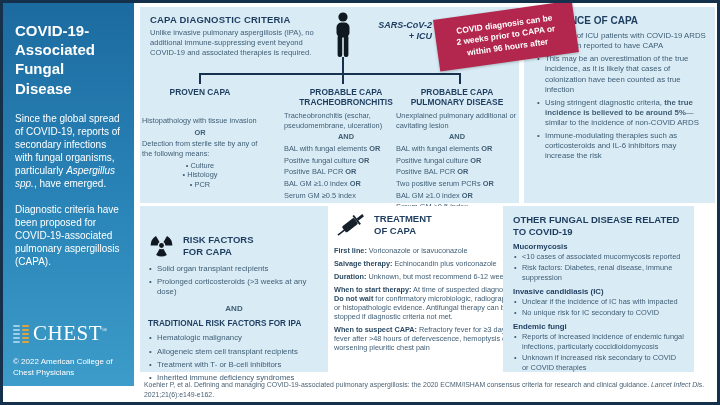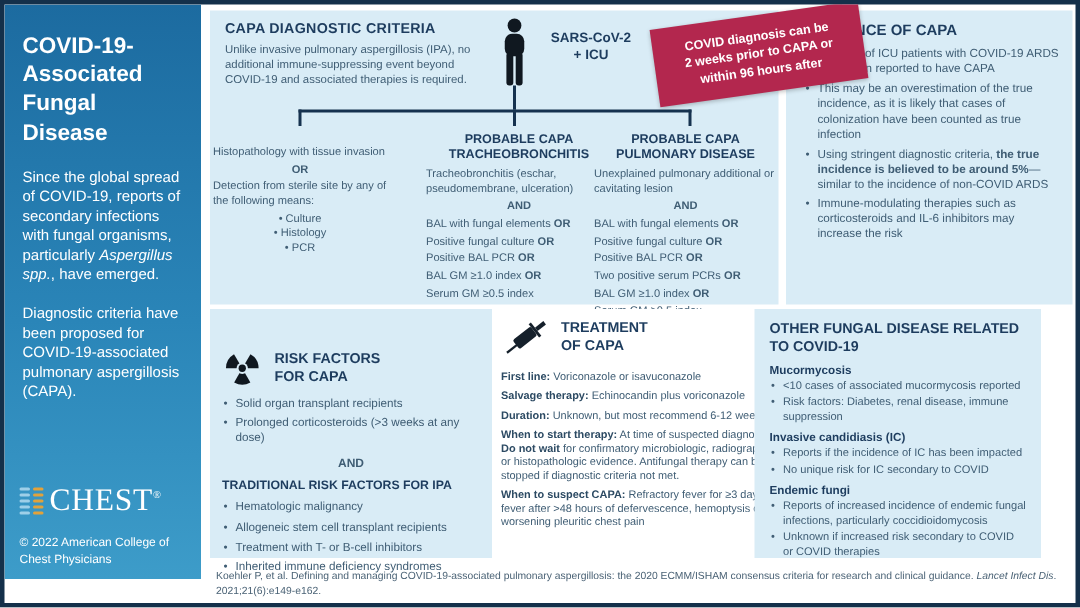--- a/index.html
+++ b/index.html
@@ -30,21 +30,21 @@
   .h-navy{color:#1d3c5e;font-weight:bold;}
   #panel-top{left:137px;top:4px;width:379px;height:196px;}
   #panel-incidence{left:521px;top:4px;width:191px;height:196px;padding:8px 8px 0 12px;}
   #panel-risk{left:137px;top:203px;width:188px;height:166px;padding:24px 8px;}
   #area-treatment{position:absolute;left:329px;top:203px;width:188px;height:166px;box-sizing:border-box;padding:2px 2px;background:#fff;}
   #panel-other{left:500px;top:203px;width:191px;height:166px;padding:8px 10px;}
   
   .diag-head{position:absolute;left:10px;top:7px;font-size:9.5px;letter-spacing:.2px;}
   .diag-body{position:absolute;left:10px;top:21px;width:170px;font-size:7.6px;line-height:1.3;}
   .person{position:absolute;left:192px;top:5px;}
-  .patient-label{position:absolute;left:216px;top:13px;width:76px;font-size:9px;font-weight:bold;color:#1d3c5e;text-align:center;white-space:pre-line;line-height:1.25;}
+  .patient-label{position:absolute;left:216px;top:13px;width:76px;font-size:9px;font-weight:bold;color:#1d3c5e;text-align:right;white-space:pre-line;line-height:1.25;font-style:italic;}
   .stem{position:absolute;left:202px;top:50px;width:2px;height:16px;background:#16324f;}
   .bracket{position:absolute;left:59px;top:66px;width:258px;height:9px;border-top:2px solid #16324f;border-left:2px solid #16324f;border-right:2px solid #16324f;}
   .drop-mid{position:absolute;left:202px;top:66px;width:2px;height:11px;background:#16324f;}
   .col{position:absolute;top:80px;font-size:7.4px;line-height:1.3;text-align:left;}
   .col .ch{font-size:8.4px;font-weight:bold;color:#1d3c5e;text-align:center;white-space:pre-line;line-height:1.2;min-height:20px;margin-bottom:4px;}
   .col .cc{text-align:center;font-weight:bold;margin:2px 0;}
   .col .cb{margin:0 0 2px 0;}
   .col ul{margin:1px 0 0 0;padding:0;list-style:none;text-align:center;}
   .col ul li::before{content:"•  ";}
   #col-proven{left:2px;width:116px;}
@@ -136,20 +136,21 @@
       </g>
     </svg>
     <div class="patient-label">SARS-CoV-2
 + ICU</div>
 
     <div class="stem"></div>
     <div class="bracket"></div>
     <div class="drop-mid"></div>
 
     <div class="col" id="col-proven">
+      <div class="ch">PROVEN CAPA</div>
       <div class="cb cb1">Histopathology with tissue invasion</div>
       <div class="cc">OR</div>
       <div class="cb">Detection from sterile site by any of the following means:</div>
       <ul>
         <li>Culture</li>
         <li>Histology</li>
         <li>PCR</li>
       </ul>
     </div>
 
@@ -241,21 +242,21 @@
 
   <div class="panel" id="panel-other">
     <div class="oth-head h-navy">OTHER FUNGAL DISEASE RELATED TO COVID-19</div>
     <div class="sec-title">Mucormycosis</div>
     <ul class="blist">
       <li>&lt;10 cases of associated mucormycosis reported</li>
       <li>Risk factors: Diabetes, renal disease, immune suppression</li>
     </ul>
     <div class="sec-title">Invasive candidiasis (IC)</div>
     <ul class="blist">
-      <li>Reports if the incidence of IC has been impacted</li>
+      <li>Unclear if the incidence of IC has with impacted</li>
       <li>No unique risk for IC secondary to COVID</li>
     </ul>
     <div class="sec-title">Endemic fungi</div>
     <ul class="blist">
       <li>Reports of increased incidence of endemic fungal infections, particularly coccidioidomycosis</li>
       <li>Unknown if increased risk secondary to COVID or COVID therapies</li>
     </ul>
   </div>
 
   <div class="citation">Koehler P, et al. Defining and managing COVID-19-associated pulmonary aspergillosis: the 2020 ECMM/ISHAM consensus criteria for research and clinical guidance. <i>Lancet Infect Dis</i>. 2021;21(6):e149-e162.</div>

